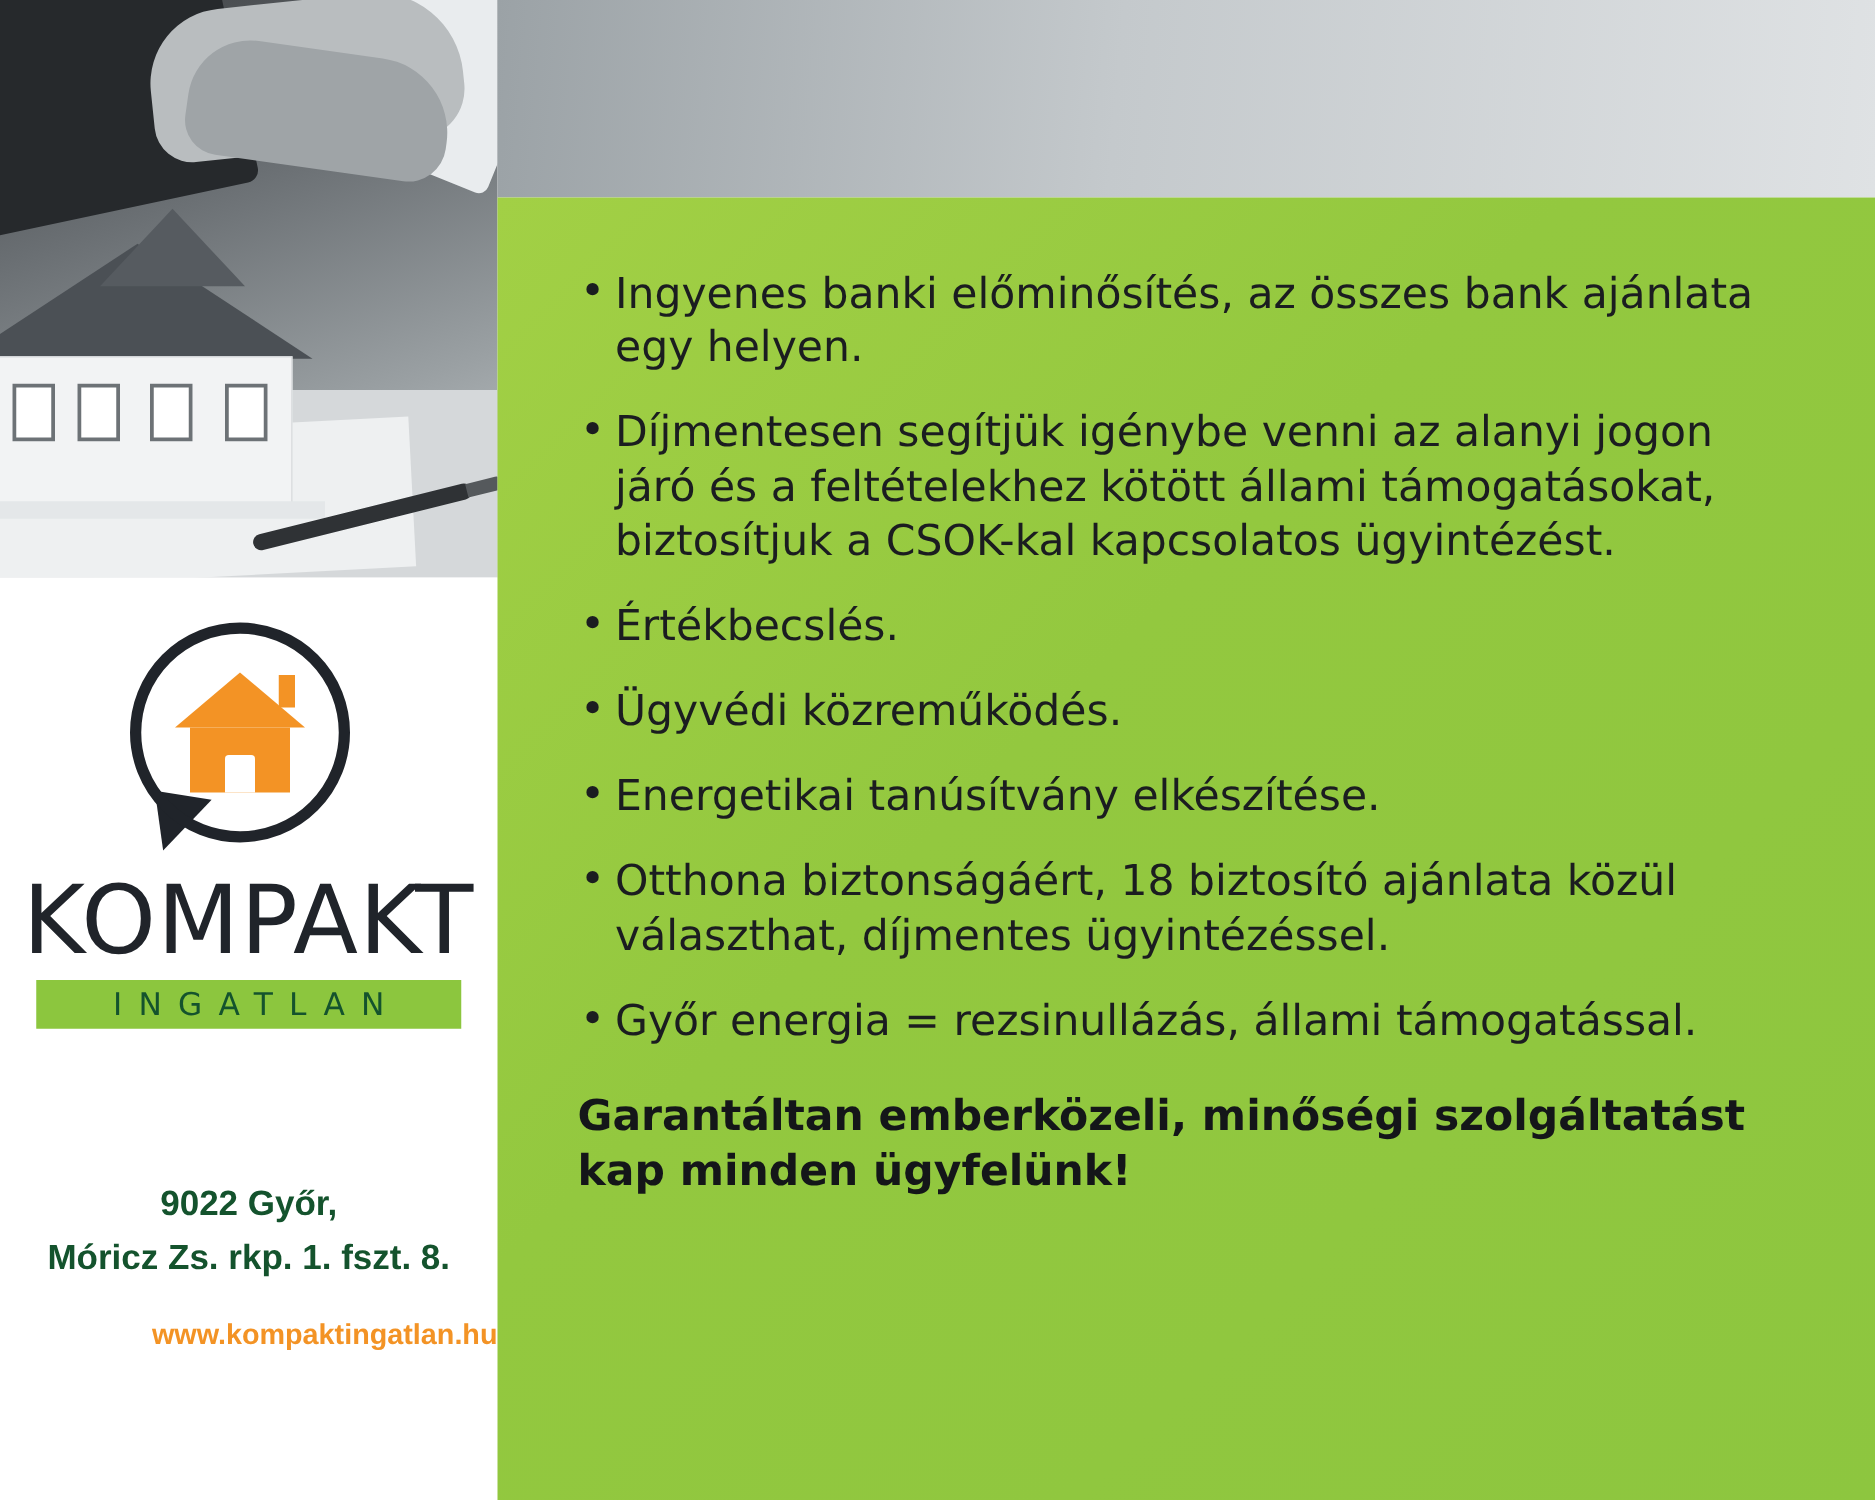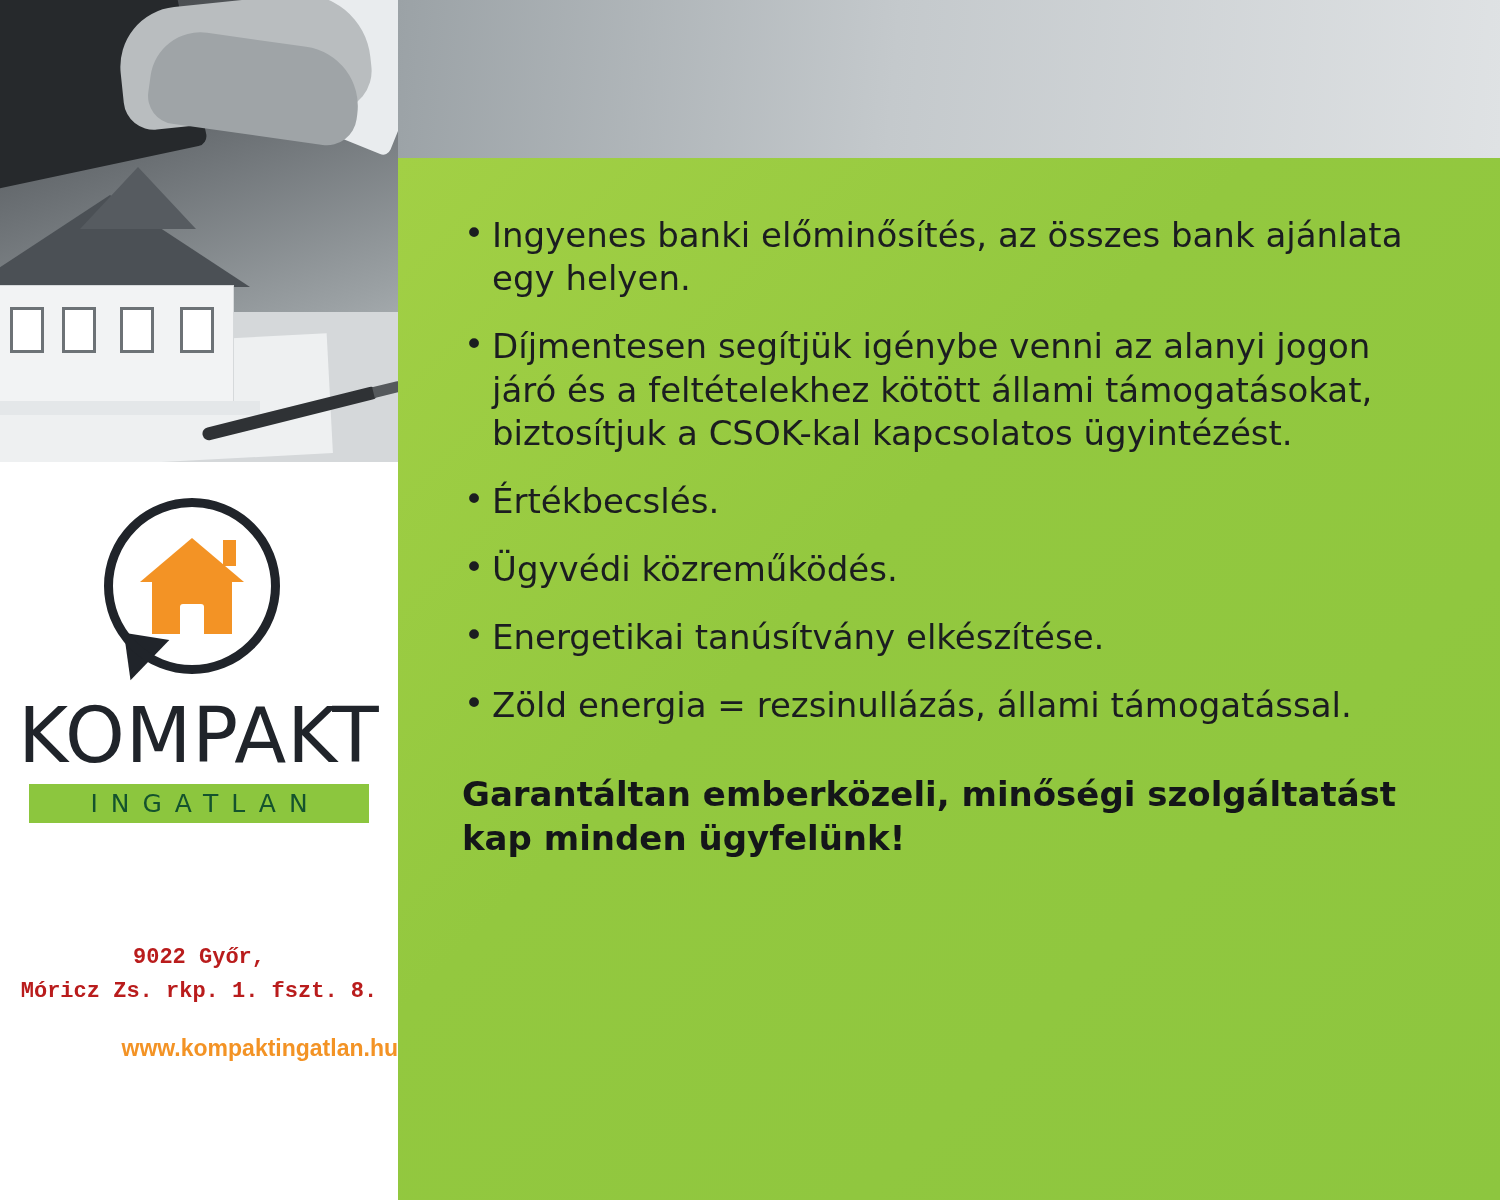--- a/index.html
+++ b/index.html
@@ -262,24 +262,23 @@
     background: #8cc63e;
     color: #14532d;
     font-size: 25px;
     letter-spacing: 13px;
     padding: 5px 0 5px 13px;
     box-sizing: border-box;
     font-family: "DejaVu Sans", sans-serif;
   }
   .contact {
     margin-top: 118px;
-    color: #b91c1c;
-    font-size: 22px;
+    color: #14532d;
+    font-size: 28px;
     line-height: 1.55;
-    font-family: Liberation Mono, monospace;
   }
   .contact .addr {
     font-weight: bold;
   }
   .contact .mail {
     margin-top: 2px;
   }
   .website {
     margin-top: 26px;
     color: #f39325;
@@ -329,21 +328,21 @@
     font-family: "DejaVu Sans", sans-serif;
   }
   ul.bullets li:before {
     content: "•";
     position: absolute;
     left: 2px;
     top: -2px;
     font-size: 34px;
   }
   .closing {
-    margin-top: 44px;
+    margin-top: 32px;
     color: #141619;
     font-size: 34px;
     font-weight: bold;
     line-height: 1.3;
     max-width: 960px;
     font-family: "DejaVu Sans", sans-serif;
   }
 </style>
 </head>
 <body>
@@ -401,19 +400,20 @@
   <div class="right-col">
     <div class="top-strip"></div>
 
     <div class="green-panel">
       <ul class="bullets">
         <li>Ingyenes banki előminősítés, az összes bank ajánlata egy helyen.</li>
         <li>Díjmentesen segítjük igénybe venni az alanyi jogon járó és a feltételekhez kötött állami támogatásokat, biztosítjuk a CSOK-kal kapcsolatos ügyintézést.</li>
         <li>Értékbecslés.</li>
         <li>Ügyvédi közreműködés.</li>
         <li>Energetikai tanúsítvány elkészítése.</li>
-        <li>Zöld energia = rezsinullázás, állami támogatással.</li>
+        <li>Otthona biztonságáért, 18 biztosító ajánlata közül választhat, díjmentes ügyintézéssel.</li>
+        <li>Győr energia = rezsinullázás, állami támogatással.</li>
       </ul>
 
       <div class="closing">Garantáltan emberközeli, minőségi szolgáltatást kap minden ügyfelünk!</div>
     </div>
   </div>
 </div>
 
 </body></html>

